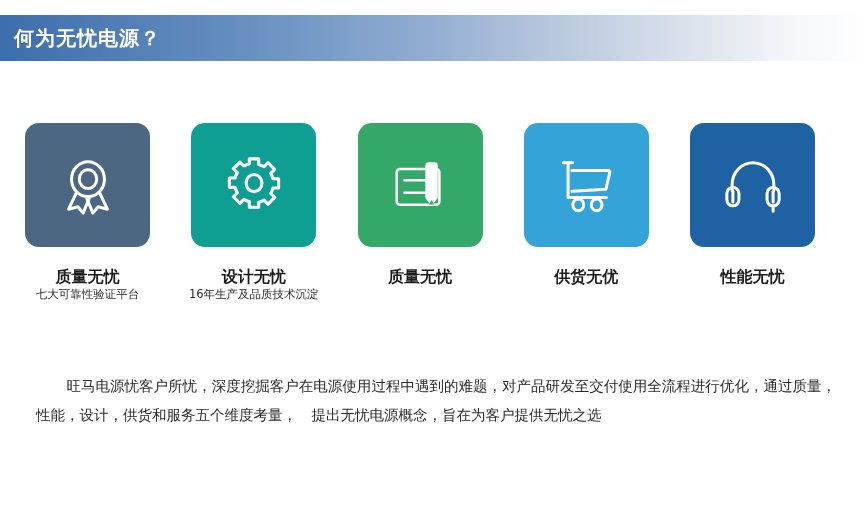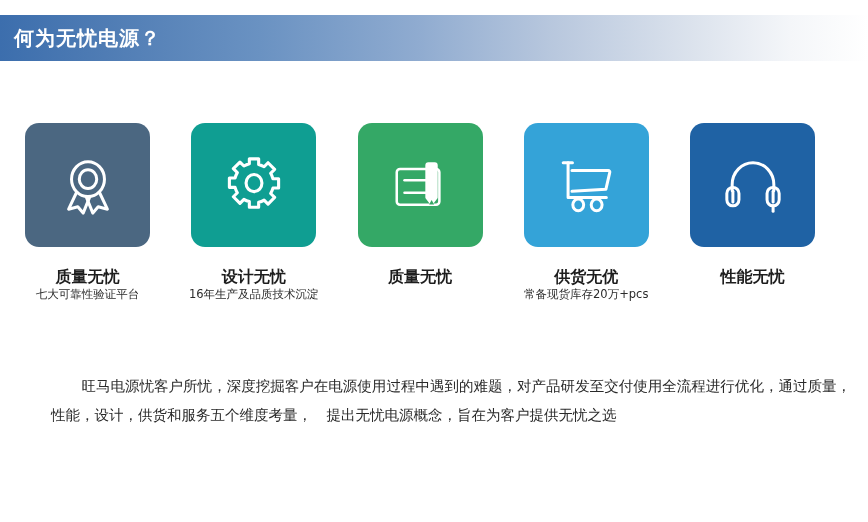--- a/index.html
+++ b/index.html
@@ -86,21 +86,21 @@
     font-size: 11.5px;
     color: #2b2b2b;
     text-align: center;
     line-height: 1.5;
     width: 130px;
   }
 
   
   .body-copy {
     position: absolute;
-    left: 51px;
+    left: 36px;
     top: 372px;
     width: 800px;
     font-size: 14.5px;
     line-height: 2.0;
     color: #2a2a2a;
     text-align: justify;
     text-justify: inter-ideograph;
   }
   .body-copy .indent {
     display: inline-block;
@@ -170,21 +170,20 @@
         <svg width="62" height="62" viewBox="0 0 64 64" fill="none" stroke="#ffffff" stroke-width="3.1" stroke-linecap="round" stroke-linejoin="round">
           <path d="M8.5 9 H18"></path>
           <path d="M13.5 9 V45 H53"></path>
           <path d="M17.5 17 H55 a1.6 1.6 0 0 1 1.55 2 L52.5 36.5 L17.5 38.5"></path>
           <ellipse cx="24" cy="52.5" rx="5.6" ry="6"></ellipse>
           <ellipse cx="43" cy="52.5" rx="5.6" ry="6"></ellipse>
         </svg>
       </span>
     </div>
     <div class="feature-title">供货无优</div>
-    <div class="feature-desc">常备现货库存20万+pcs</div>
   </div>
 
   <div class="feature">
     <div class="tile" style="background:#1f62a4">
       <span>
         <svg width="62" height="62" viewBox="0 0 64 64" fill="none" stroke="#ffffff" stroke-width="3.1" stroke-linecap="round" stroke-linejoin="round">
           <path d="M10.5 38 V31.5 A21.5 22.5 0 0 1 53.5 31.5 V38"></path>
           <rect x="5" y="34.5" width="12.5" height="19" rx="6.2"></rect>
           <rect x="46.5" y="34.5" width="12.5" height="19" rx="6.2"></rect>
           <path d="M11.25 38.5 V49.5"></path>

